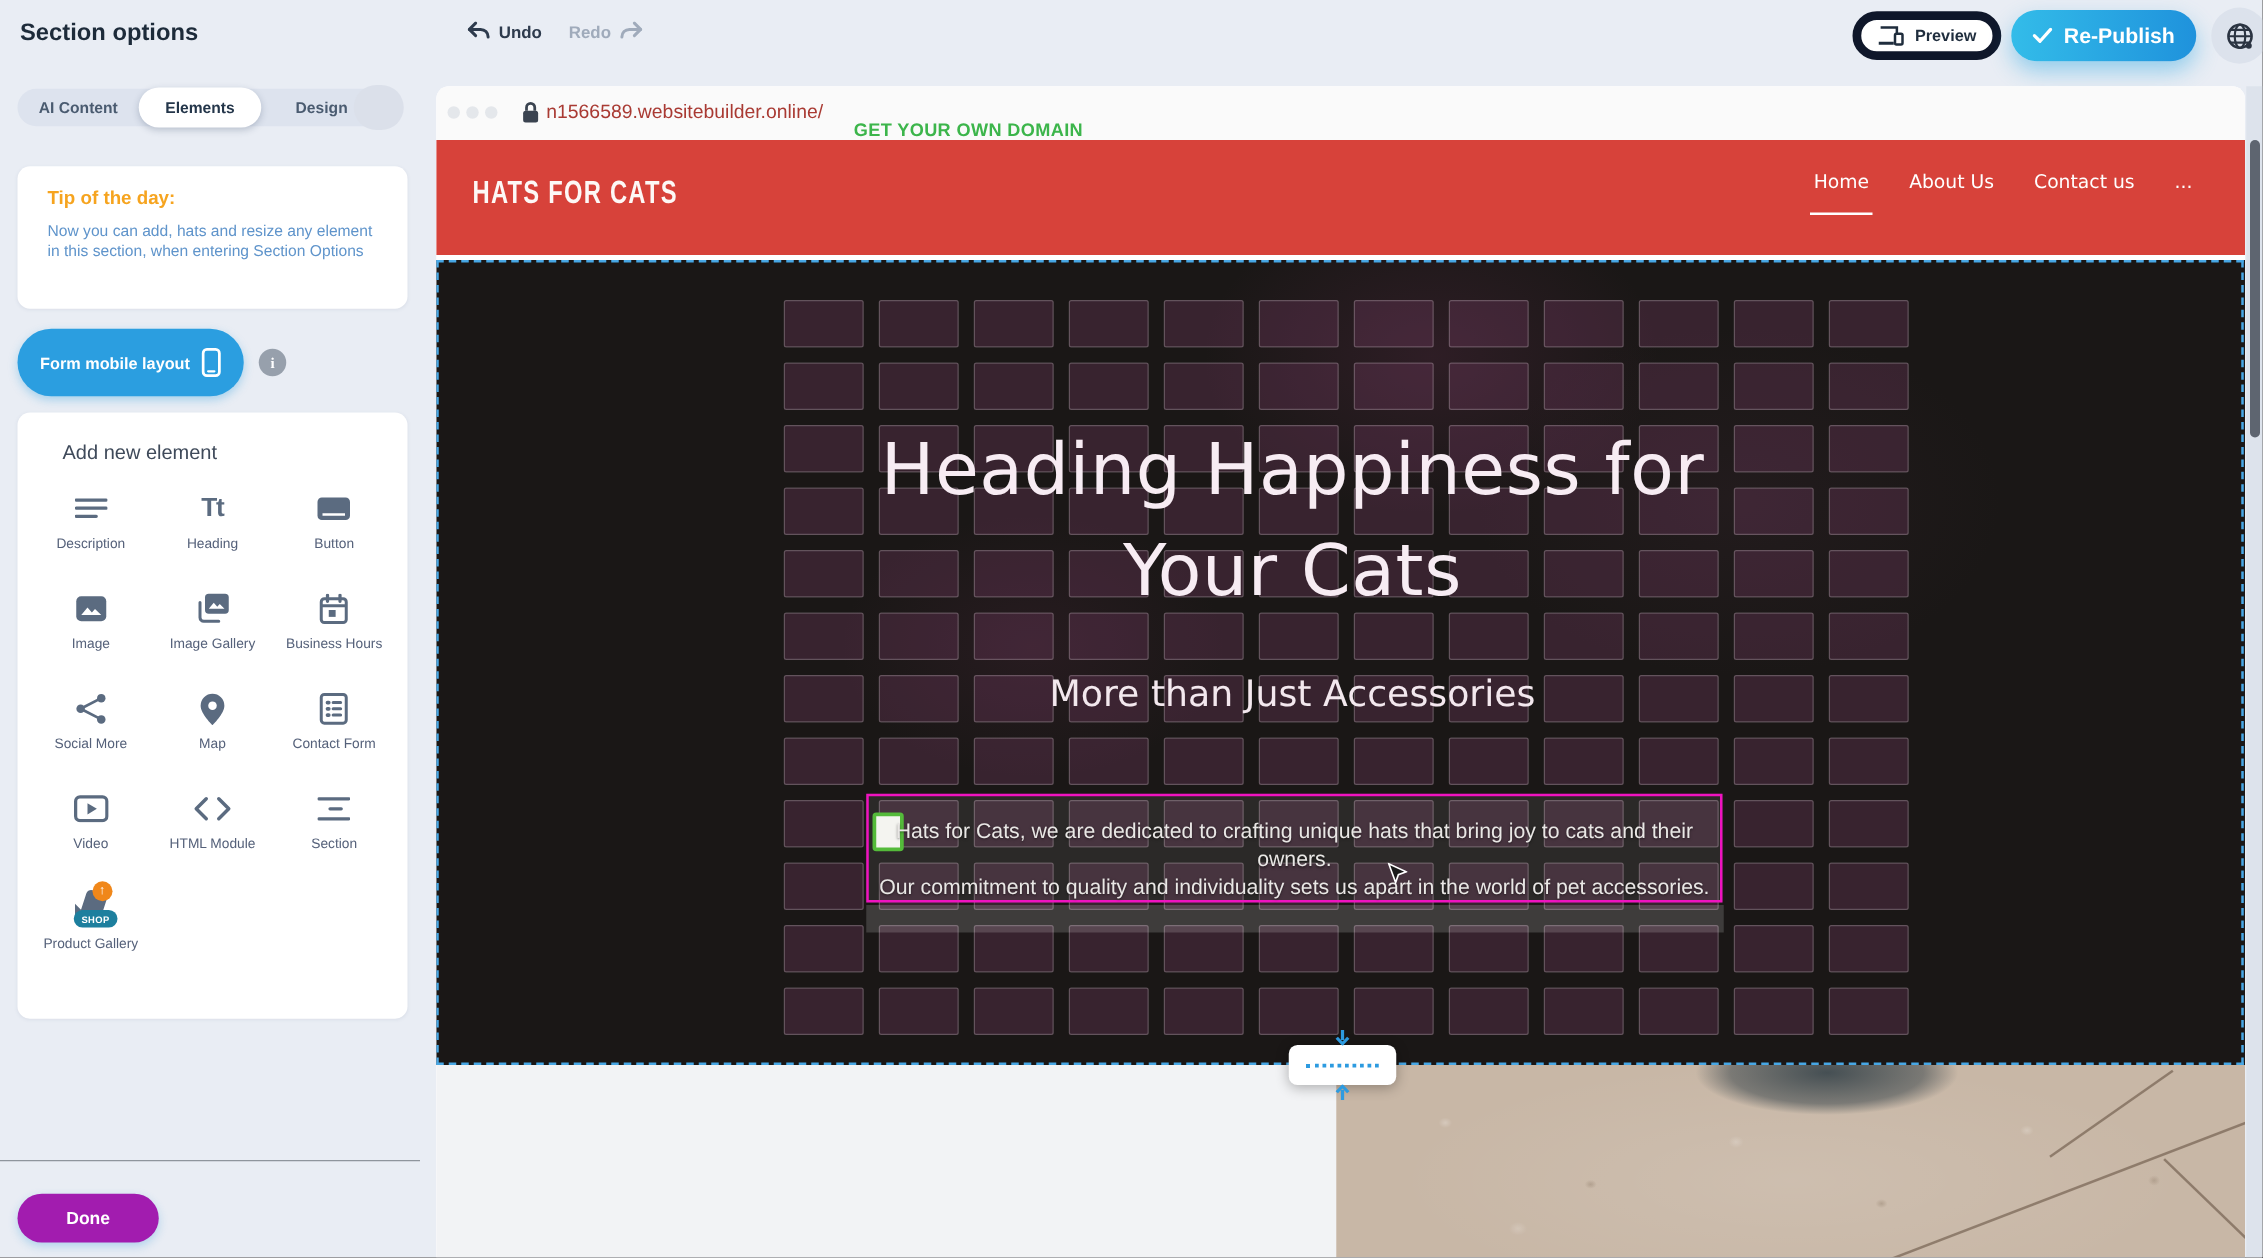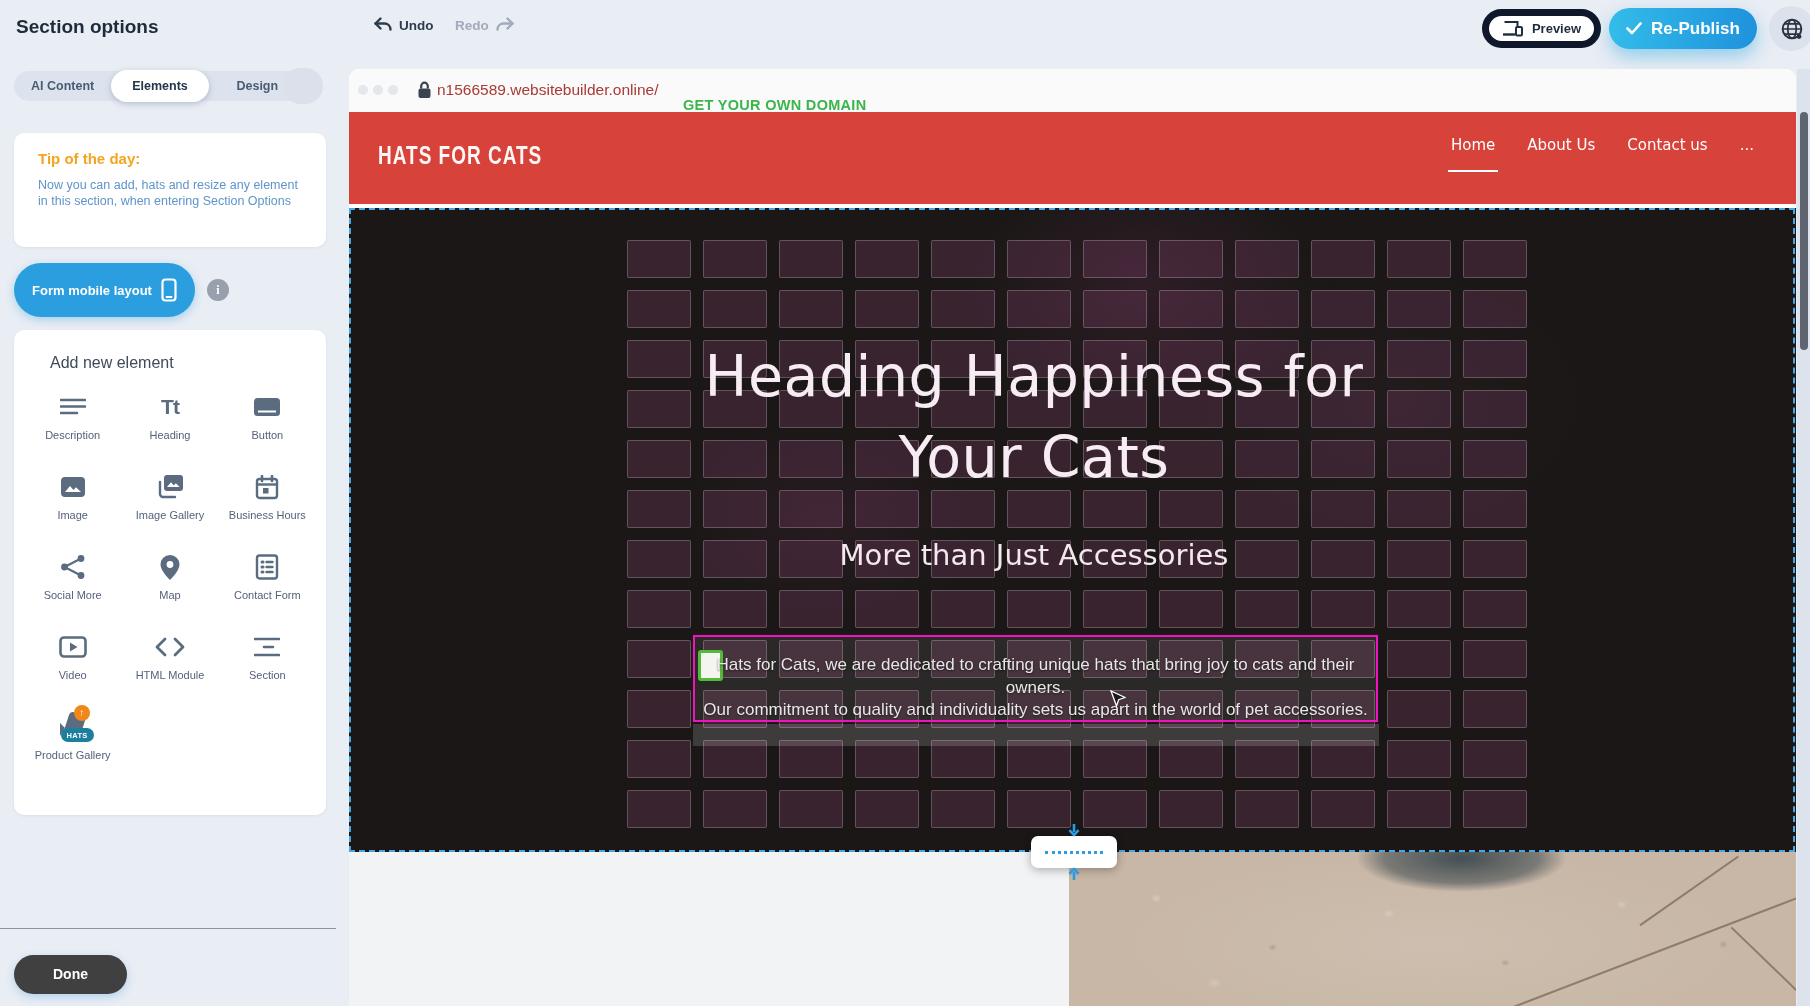--- a/index.html
+++ b/index.html
@@ -24,21 +24,21 @@
   .el-item { display:flex; flex-direction:column; align-items:center; gap:7px; min-height:66px; cursor:pointer; }
   .el-icon { width:30px; height:30px; display:flex; align-items:center; justify-content:center; color:#5b6b80; }
   .el-label { font-size:11px; color:#55617a; text-align:center; line-height:13px; max-width:80px; }
   .tt-glyph { font-weight:bold; font-size:21px; color:#5b6b80; letter-spacing:-1px; }
   .pg-icon { position:relative; width:34px; height:32px; }
   .pg-phone { position:absolute; left:8px; top:2px; width:17px; height:25px; background:#5b6b80; border-radius:4px; transform:rotate(18deg); }
   .pg-flag { position:absolute; left:2px; top:12px; width:0; height:0; border-left:5px solid #5b6b80; border-top:5px solid transparent; border-bottom:8px solid transparent; }
   .pg-arrow { position:absolute; right:-2px; top:-6px; width:16px; height:16px; background:#f0871a; border-radius:50%; color:#fff; font-size:10px; font-weight:bold; text-align:center; line-height:16px; }
   .pg-shop { position:absolute; right:-6px; bottom:1px; background:#1d7f9e; color:#fff; font-size:7.5px; font-weight:bold; padding:2.5px 6px; border-radius:8px; letter-spacing:.3px; }
   .sb-divider { left:0; top:928px; width:336px; height:1px; background:#8f959d; }
-  .btn-done { left:14px; top:955px; width:113px; height:39px; background:#404040; border-radius:20px; color:#fff; font-weight:bold; font-size:14px; text-align:center; line-height:39px; box-shadow:0 3px 8px rgba(48,149,219,.3); cursor:pointer; }
+  .btn-done { left:14px; top:955px; width:113px; height:39px; background:#a21caf; border-radius:20px; color:#fff; font-weight:bold; font-size:14px; text-align:center; line-height:39px; box-shadow:0 3px 8px rgba(48,149,219,.3); cursor:pointer; }
 
   
   .undo { left:373px; top:17px; display:flex; align-items:center; gap:6px; color:#2e3b4d; font-weight:bold; font-size:13.5px; cursor:pointer; }
   .redo { left:455px; top:17px; display:flex; align-items:center; gap:6px; color:#a0abbb; font-weight:bold; font-size:13.5px; cursor:pointer; }
   .btn-preview { left:1482px; top:9px; width:119px; height:39px; background:#fff; border:7px solid #0f172a; border-radius:20px; display:flex; align-items:center; justify-content:center; gap:8px; font-size:13px; font-weight:bold; color:#1f2d3d; cursor:pointer; }
   .btn-republish { left:1609px; top:8px; width:148px; height:41px; border-radius:21px; background:linear-gradient(90deg,#33bce9,#1f92dc); display:flex; align-items:center; justify-content:center; gap:9px; color:#fff; font-size:17px; font-weight:bold; box-shadow:0 8px 18px rgba(42,167,226,.45); cursor:pointer; }
   .globe-btn { left:1769px; top:6px; width:45px; height:45px; border-radius:50%; background:#dce2ec; display:flex; align-items:center; justify-content:center; color:#2b3442; cursor:pointer; }
   .collapsed-tab { left:283px; top:68px; width:40px; height:36px; background:#dbe0ea; border-radius:18px; }
 
   
@@ -231,21 +231,21 @@
             </svg>
           </div>
           <div class="el-label">Section</div>
         </div>
         <div class="el-item">
           <div class="el-icon">
             <span class="pg-icon">
               <span class="pg-flag"></span>
               <span class="pg-phone"></span>
               <span class="pg-arrow">↑</span>
-              <span class="pg-shop">HATS</span>
+              <span class="pg-shop">SHOP</span>
             </span>
           </div>
           <div class="el-label">Product Gallery</div>
         </div>
       </div>
   </div>
 
   <div class="abs sb-divider"></div>
   <div class="abs btn-done">Done</div>
 

